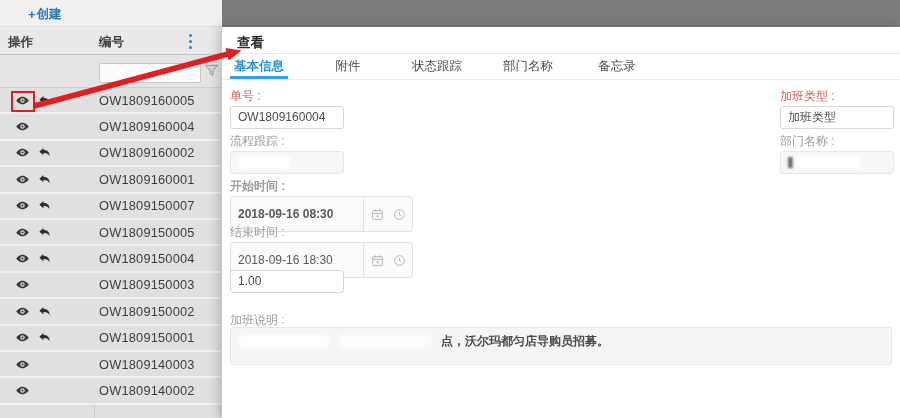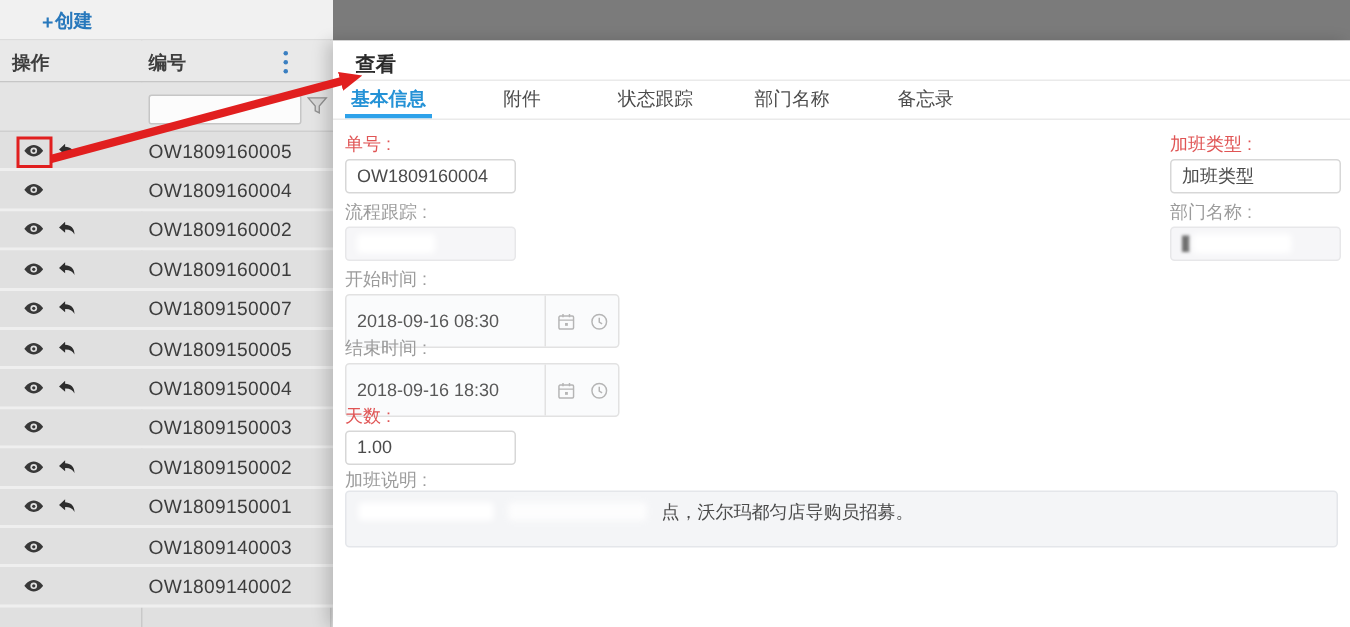--- a/index.html
+++ b/index.html
@@ -315,21 +315,21 @@
     <div class="fgroup" style="left:8px;top:62px;">
       <div class="flabel req">单号 :</div>
       <div class="inp">OW1809160004</div>
     </div>
 
     <div class="fgroup" style="left:8px;top:107px;">
       <div class="flabel">流程跟踪 :</div>
       <div class="inp dis"><span class="blur" style="width:52px;height:13px;margin-top:4px;"></span></div>
     </div>
 
-    <div class="fgroup" style="left:8px;top:152px;">
+    <div class="fgroup" style="left:8px;top:152px;font-weight:bold;">
       <div class="flabel">开始时间 :</div>
       <div class="dt">
         <span class="dtv">2018-09-16 08:30</span>
         <span class="dticons">
           <svg viewBox="0 0 24 24" fill="none" stroke="#b5b5b5" stroke-width="1.8">
               <rect x="3" y="5" width="18" height="16" rx="1.5"></rect>
               <line x1="3" y1="10" x2="21" y2="10"></line>
               <line x1="8" y1="2.5" x2="8" y2="6.5"></line>
               <line x1="16" y1="2.5" x2="16" y2="6.5"></line>
               <rect x="10.5" y="13.5" width="3.5" height="3.5" fill="#b5b5b5" stroke="none"></rect>
@@ -356,28 +356,27 @@
             </svg>
           <svg viewBox="0 0 24 24" fill="none" stroke="#b5b5b5" stroke-width="1.8">
               <circle cx="12" cy="12" r="9"></circle>
               <path d="M12 7v5.5l3.5 2"></path>
             </svg>
         </span>
       </div>
     </div>
 
     <div class="fgroup" style="left:8px;top:243px;">
-      <div class="flabel req">天数 :</div>
       <div class="inp">1.00</div>
     </div>
 
     <div class="fgroup" style="left:8px;top:286px;">
       <div class="flabel">加班说明 :</div>
     </div>
-    <div class="desc" style="left:8px;top:300px;">
+    <div class="desc" style="left:8px;top:300px;font-weight:bold;">
       <span class="line">
         <span class="blur" style="width:90px;height:12px;"></span>
         <span class="blur" style="width:92px;height:12px;opacity:.85;"></span>
         <span>点，沃尔玛都匀店导购员招募。</span>
       </span>
     </div>
 
     <div class="fgroup" style="left:558px;top:62px;">
       <div class="flabel req">加班类型 :</div>
       <div class="inp">加班类型</div>

